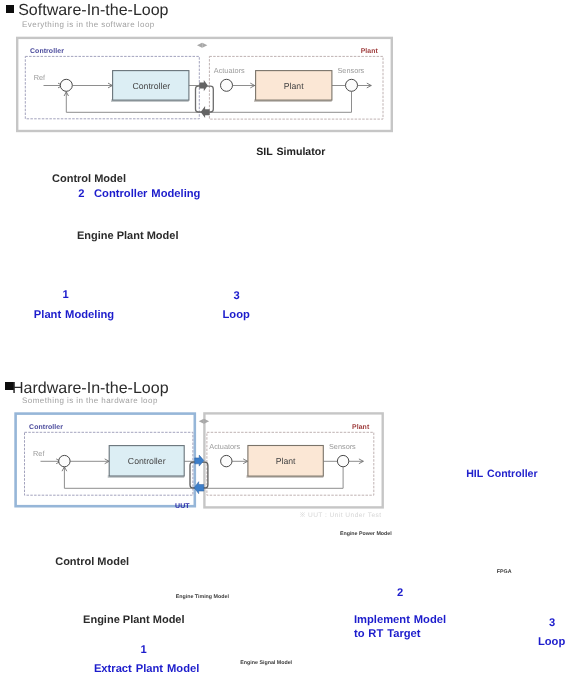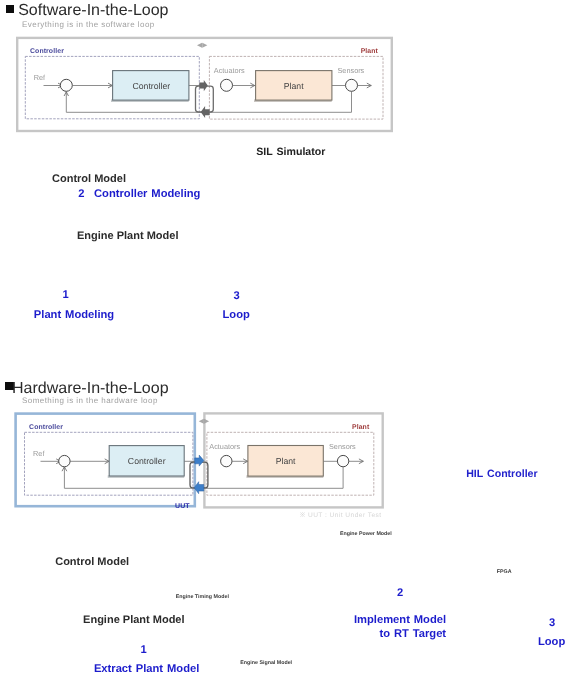--- a/index.html
+++ b/index.html
@@ -18,21 +18,21 @@
 
   
   .diagram{position:absolute;}
   .diagram svg{display:block;}
 
   
   .cap{font-weight:bold;font-size:10.6px;letter-spacing:0px;word-spacing:1px;white-space:nowrap;}
   .cap-dark{color:#232323;}
   .cap-blue{color:#2222cc;}
   .step-num{font-weight:bold;font-size:11.2px;color:#1c1ccc;text-align:center;white-space:nowrap;}
-  .step-lbl{font-weight:bold;font-size:11.2px;color:#1c1ccc;text-align:right;line-height:14.5px;white-space:nowrap;word-spacing:0.8px;}
+  .step-lbl{font-weight:bold;font-size:11.2px;color:#1c1ccc;text-align:left;line-height:14.5px;white-space:nowrap;word-spacing:0.8px;}
   .model-lbl{font-weight:bold;font-size:11px;color:#2b2b2b;letter-spacing:0px;white-space:nowrap;}
   .model-lbl-sm{font-weight:bold;font-size:5.3px;color:#3a3a3a;letter-spacing:0px;white-space:nowrap;}
   .footnote{font-size:6.6px;color:#d6d6d6;letter-spacing:.45px;white-space:nowrap;}
 </style>
 </head>
 <body>
 
 <div class="abs" style="left:5.5px;top:4.9px;">
     <div class="bullet"></div>
   </div>

